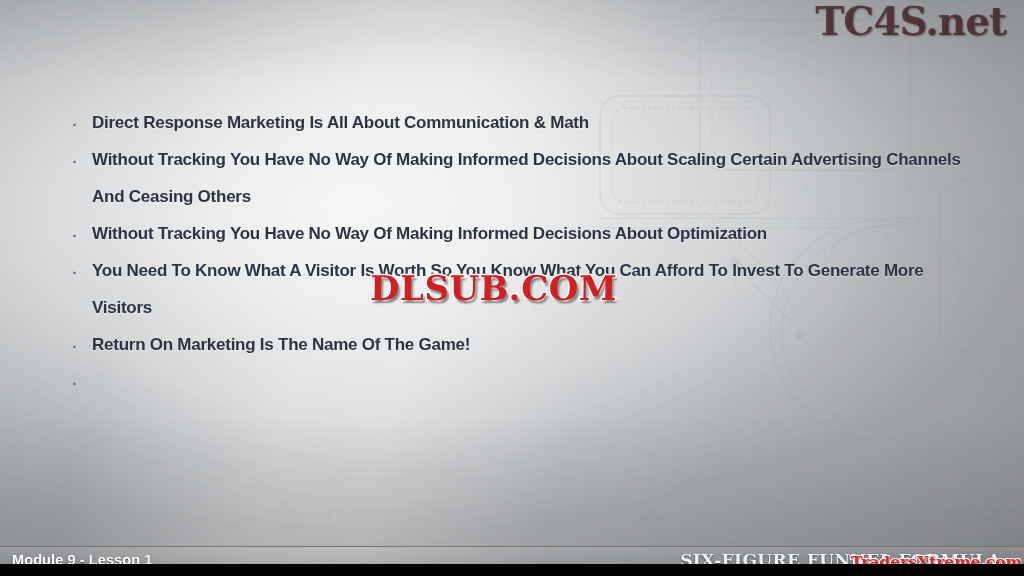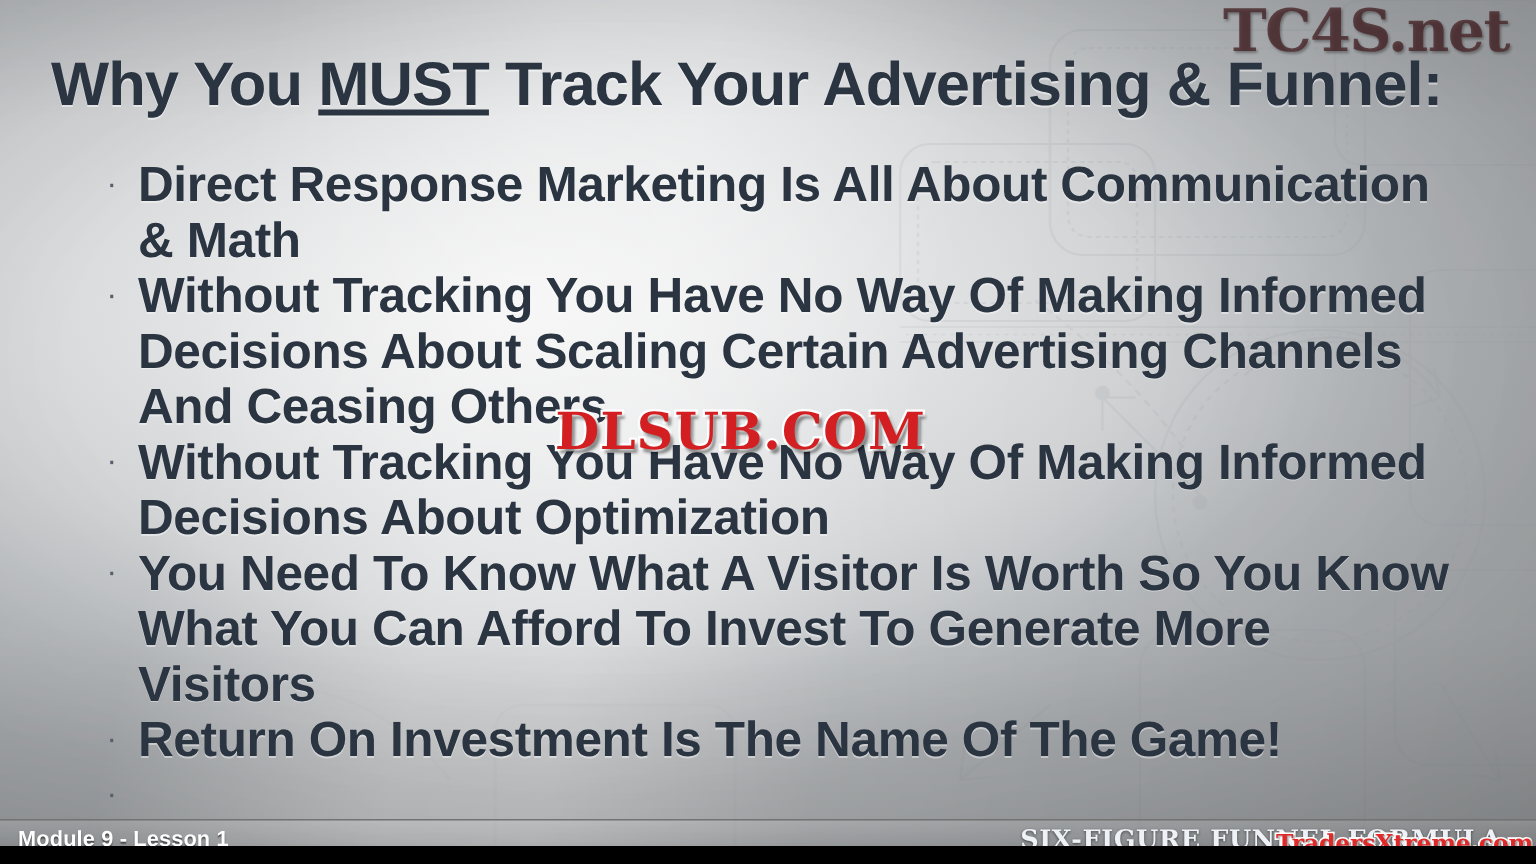--- a/index.html
+++ b/index.html
@@ -82,21 +82,21 @@
     width: 30px;
     flex: 0 0 30px;
     font-size: 21px;
     line-height: 37px;
     color: #55606c;
     text-align: left;
     padding-left: 9px;
     box-sizing: border-box;
   }
   .bullet-text {
-    font-size: 33px;
+    font-size: 17px;
     font-weight: bold;
     line-height: 37px;
     color: #2b3542;
     letter-spacing: -0.25px;
     text-shadow: 0 1px 0 rgba(255,255,255,0.40);
     max-width: 880px;
   }
 
   
   .wm-dlsub {
@@ -235,42 +235,41 @@
         <rect x="330" y="470" width="160" height="110" rx="18" ry="18" opacity="0.35"></rect>
         <path d="M130 470 C 200 440, 260 470, 300 520" opacity="0.3"></path>
       </g>
     </svg>
   </div>
 
   <div class="bg-vignette"></div>
 
   <div class="wm-tc4s">TC4S.net</div>
 
-  <div class="title"><span>Why You </span><span class="u">MUST</span><span> Track Your Advertising &amp; Funnel:</span></div>
 
   <div class="bullets">
     <div class="bullet-row">
       <div class="bullet-dot">·</div>
       <div class="bullet-text">Direct Response Marketing Is All About Communication &amp; Math</div>
     </div>
     <div class="bullet-row">
       <div class="bullet-dot">·</div>
       <div class="bullet-text">Without Tracking You Have No Way Of Making Informed Decisions About Scaling Certain Advertising Channels And Ceasing Others</div>
     </div>
     <div class="bullet-row">
       <div class="bullet-dot">·</div>
       <div class="bullet-text">Without Tracking You Have No Way Of Making Informed Decisions About Optimization</div>
     </div>
     <div class="bullet-row">
       <div class="bullet-dot">·</div>
       <div class="bullet-text">You Need To Know What A Visitor Is Worth So You Know What You Can Afford To Invest To Generate More Visitors</div>
     </div>
     <div class="bullet-row">
       <div class="bullet-dot">·</div>
-      <div class="bullet-text">Return On Investment Is The Name Of The Game!</div>
+      <div class="bullet-text">Return On Marketing Is The Name Of The Game!</div>
     </div>
     <div class="bullet-row">
       <div class="bullet-dot">·</div>
     </div>
   </div>
 
   <div class="wm-dlsub">DLSUB.COM</div>
 
   <div class="footer">
     <div class="footer-inner"></div>

